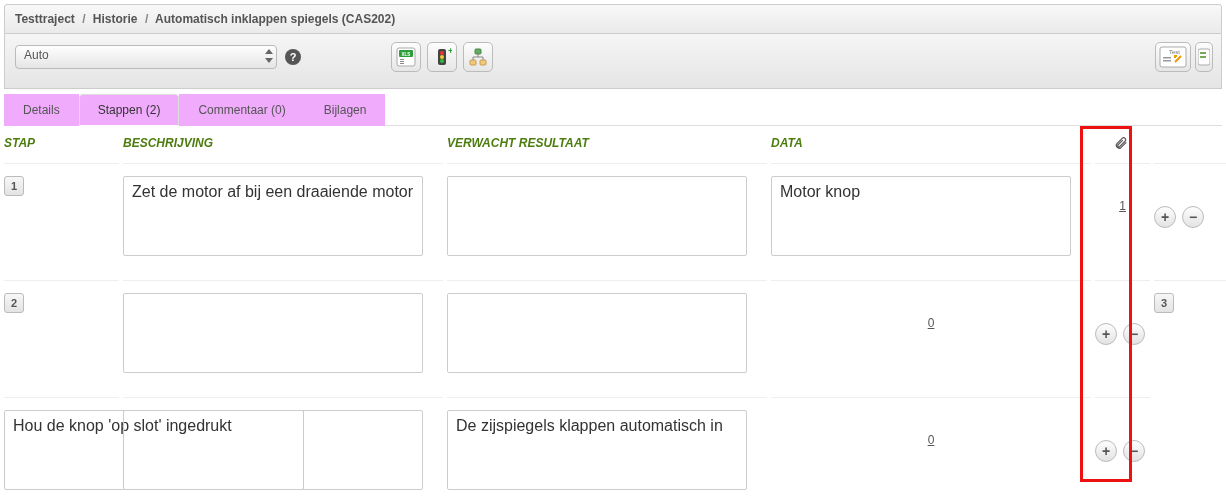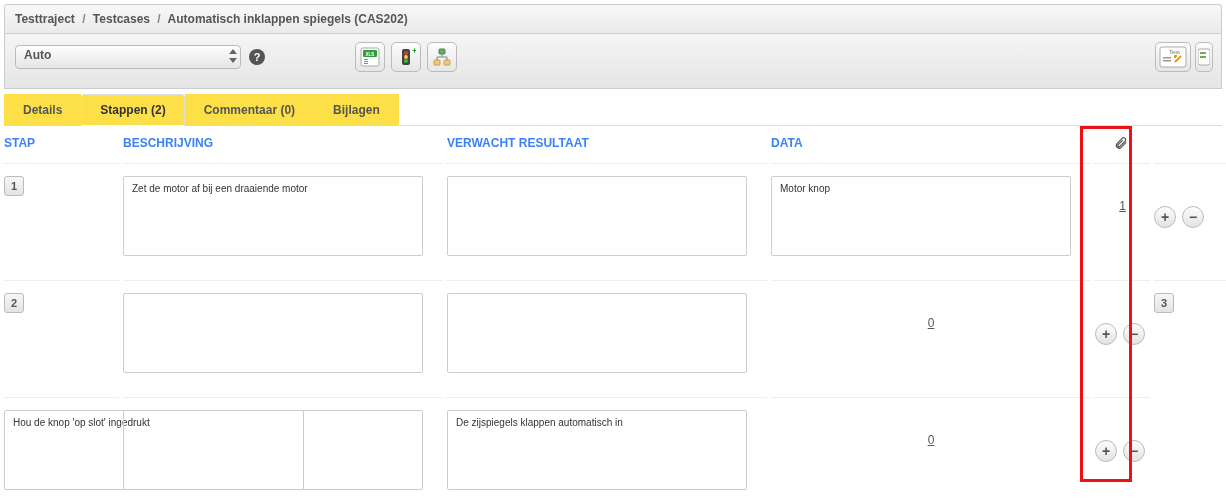--- a/index.html
+++ b/index.html
@@ -32,26 +32,25 @@
   }
   .select-wrap {
     display: inline-flex;
     align-items: center;
   }
   .select {
     background: linear-gradient(#fefefe, #e5e5e5);
     border: 1px solid #bbb;
     border-radius: 4px;
     height: 24px;
-    width: 226px;
+    width: 262px;
     padding: 2px 20px 2px 8px;
     font-size: 12px;
     color: #555;
     position: relative;
-    font-weight: bold;
   }
   .select-buttons {
     position: absolute;
     right: 3px;
     top: 2px;
     display: flex;
     flex-direction: column;
     line-height: 8px;
   }
   .select-buttons svg { display:block; }
@@ -86,47 +85,48 @@
     display: flex;
     gap: 4px;
   }
   .tabs {
     display: flex;
     margin: 4px 4px 0 4px;
     border-bottom: 1px solid #ddd;
   }
   .tab {
     padding: 8px 18px;
-    font-weight: bold;
+    font-weight: normal;
     color: #555;
     border: 1px solid transparent;
     border-bottom: none;
     cursor: pointer;
     position: relative;
     top: 1px;
-    background: #fde047;
+    background: #f0abfc;
   }
   .tab.active {
     border-color: #ddd;
     border-bottom: 1px solid #fff;
     border-radius: 4px 4px 0 0;
     color: #333;
   }
   .grid {
     margin: 0 4px;
     width: calc(100% - 8px);
     display: grid;
     grid-template-columns: 115px 320px 320px 320px 55px 80px;
     column-gap: 4px;
   }
   .hdr {
     font-weight: bold;
-    color: #3b82f6;
+    color: #4d7c0f;
     padding: 10px 4px 10px 0;
     border-bottom: 1px solid #eee;
+    font-style: italic;
   }
   .cell {
     padding: 12px 0 24px 0;
     border-bottom: 1px solid #eee;
   }
   .step-badge {
     display: inline-block;
     min-width: 18px;
     padding: 3px 6px;
     background: linear-gradient(#f7f7f7,#e3e3e3);
@@ -136,21 +136,21 @@
     font-weight: bold;
     color: #555;
     font-size: 11px;
   }
   .txtbox {
     border: 1px solid #ccc;
     border-radius: 2px;
     width: 300px;
     height: 80px;
     padding: 6px 8px;
-    font-size: 10px;
+    font-size: 16px;
     color: #333;
     overflow: hidden;
   }
   .attach-cell {
     text-align: center;
     vertical-align: middle;
     padding-top: 35px;
   }
   .attach-link {
     text-decoration: underline;
@@ -180,21 +180,21 @@
   }
   .red-wrap { position: relative; }
   .clip-icon svg { width: 14px; height: 14px; }
 </style>
 </head>
 <body>
 
 <div class="breadcrumb">
   <span>Testtraject</span>
   <span class="sep">/</span>
-  <span>Testcases</span>
+  <span>Historie</span>
   <span class="sep">/</span>
   <span>Automatisch inklappen spiegels (CAS202)</span>
 </div>
 
 <div class="toolbar">
   <div class="select-wrap">
     <div class="select" style="position:relative;">
       <span>Auto</span>
       <span class="select-buttons">
         <svg width="8" height="8" viewBox="0 0 8 8">

